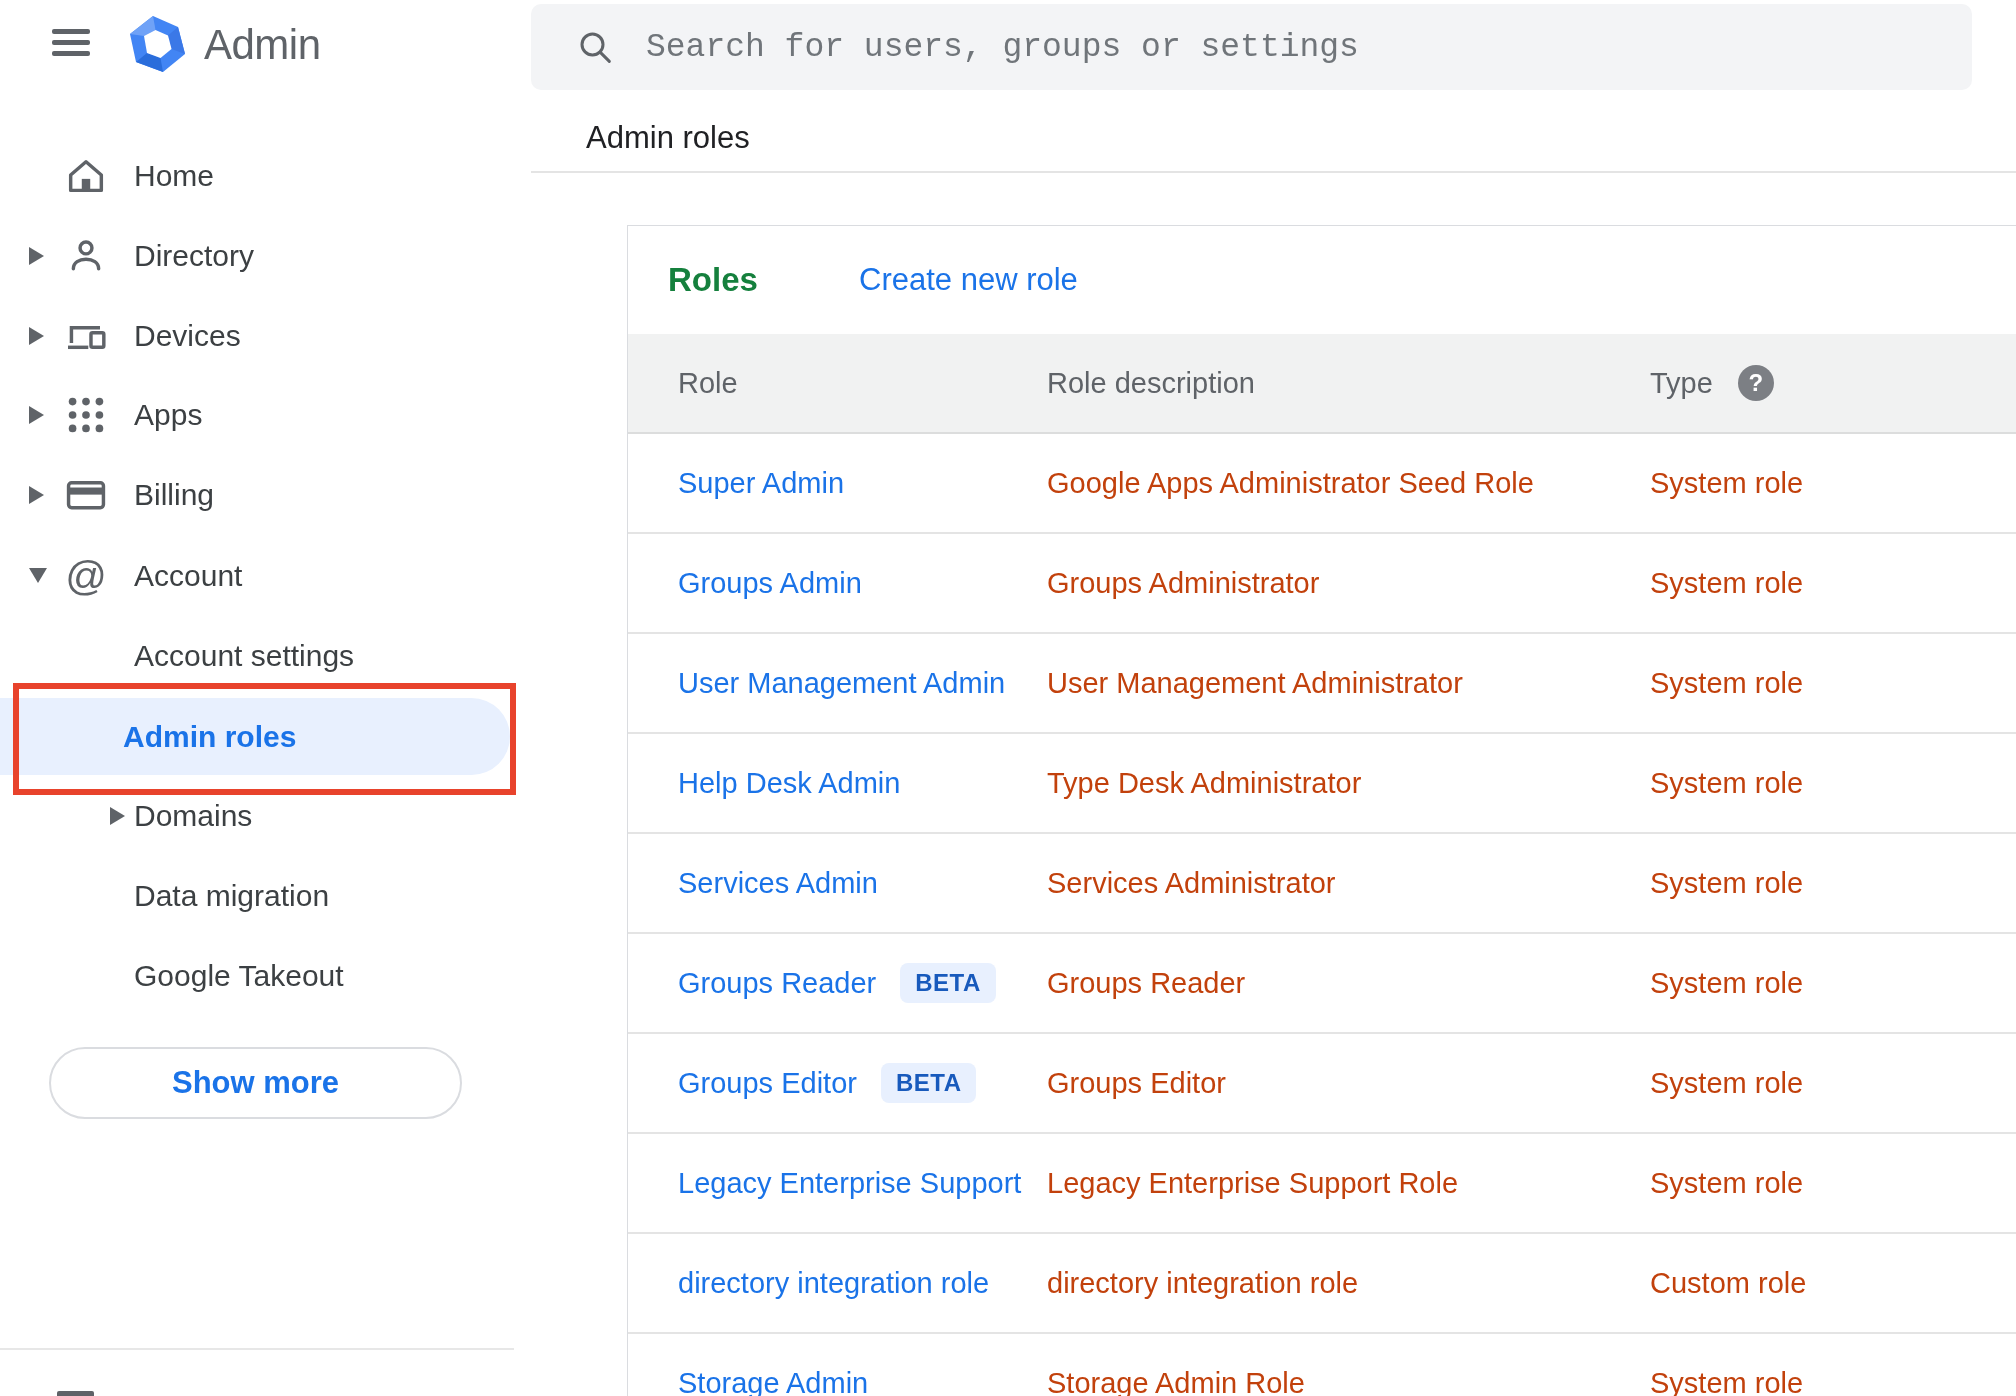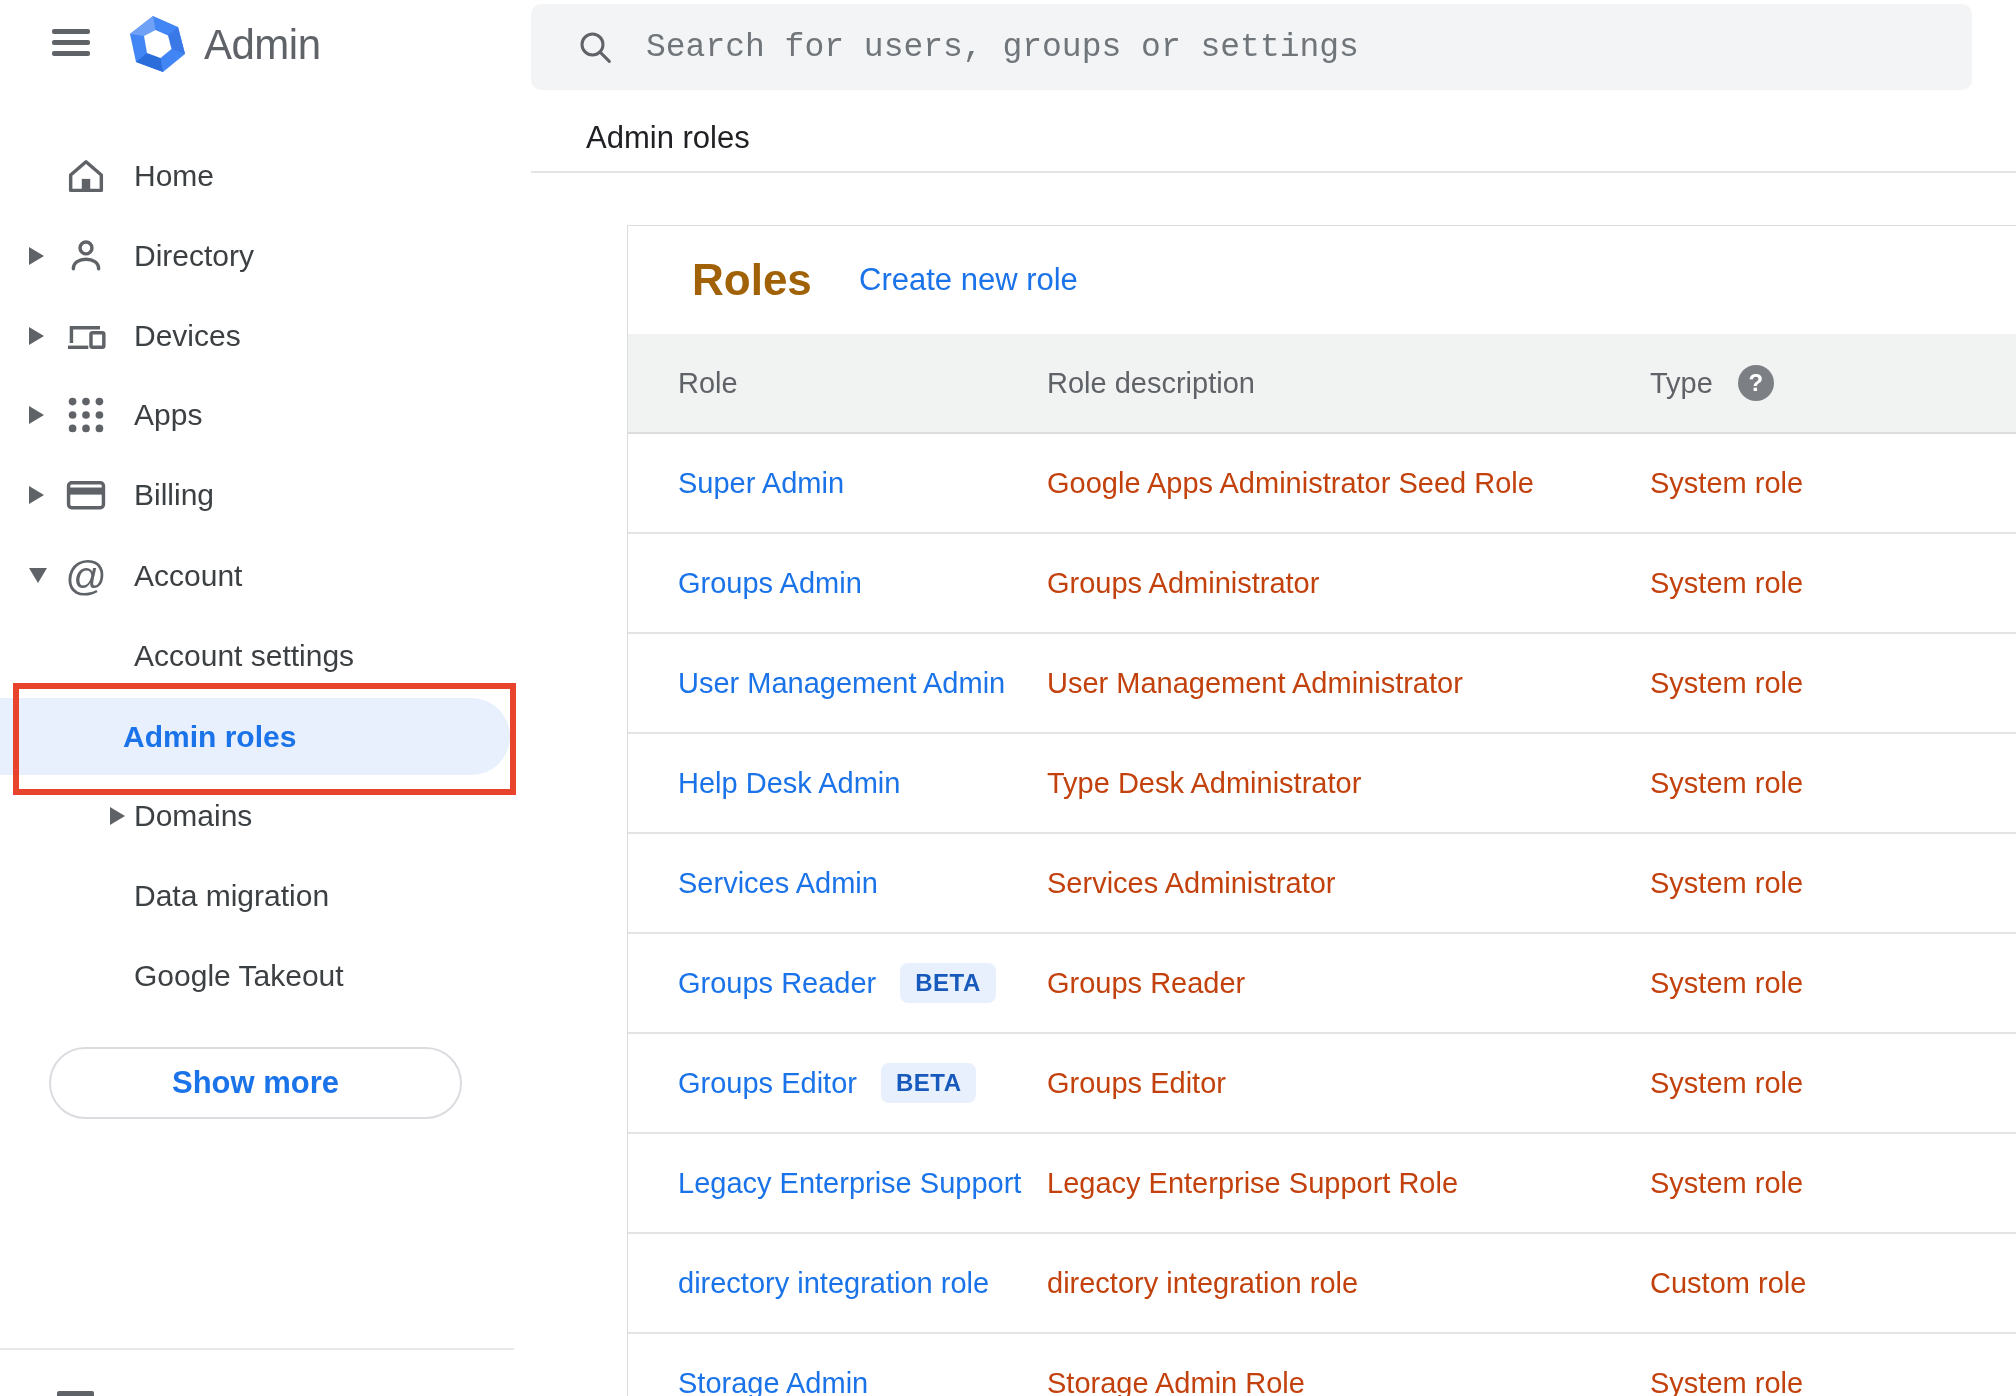--- a/index.html
+++ b/index.html
@@ -46,21 +46,21 @@
   .show-more{left:49px;top:1047px;width:409px;height:68px;border:2px solid #dadce0;border-radius:36px;
     background:#fff;display:flex;align-items:center;justify-content:center;
     font-size:31px;font-weight:bold;color:#1a73e8;cursor:pointer;}
   .side-divider{left:0;top:1348px;width:514px;height:2px;background:#e7e7e7;}
   .partial-icon{left:57px;top:1391px;width:37px;height:5px;background:#5f6368;border-radius:2px 2px 0 0;}
 
   
   .card{left:627px;top:225px;width:1390px;height:1200px;background:#fff;
     border:1px solid #dadce0;border-right:none;border-bottom:none;}
   .card-head{position:relative;height:108px;display:flex;align-items:center;}
-  .card-title{position:absolute;left:64px;font-size:44px;font-weight:bold;color:#a16207;}
+  .card-title{position:absolute;left:40px;font-size:33px;font-weight:bold;color:#15803d;}
   .create-link{position:absolute;left:206px;font-size:31px;color:#1a73e8;text-decoration:none;cursor:pointer;margin-left:25px;}
   .thead{height:98px;background:#f1f2f2;border-bottom:2px solid #dcdddd;display:flex;align-items:center;
     font-size:29px;color:#5f6368;}
   .col-role{width:369px;padding-left:50px;box-sizing:content-box;flex:0 0 auto;}
   .col-desc{width:603px;flex:0 0 auto;}
   .col-type{flex:1;display:flex;align-items:center;}
   .help-ic{width:36px;height:36px;border-radius:50%;background:#7c7f84;color:#fff;
     display:flex;align-items:center;justify-content:center;font-size:24px;font-weight:bold;
     margin-left:25px;cursor:pointer;}
   .trow{height:98px;border-bottom:2px solid #e4e4e4;display:flex;align-items:center;font-size:29px;}

